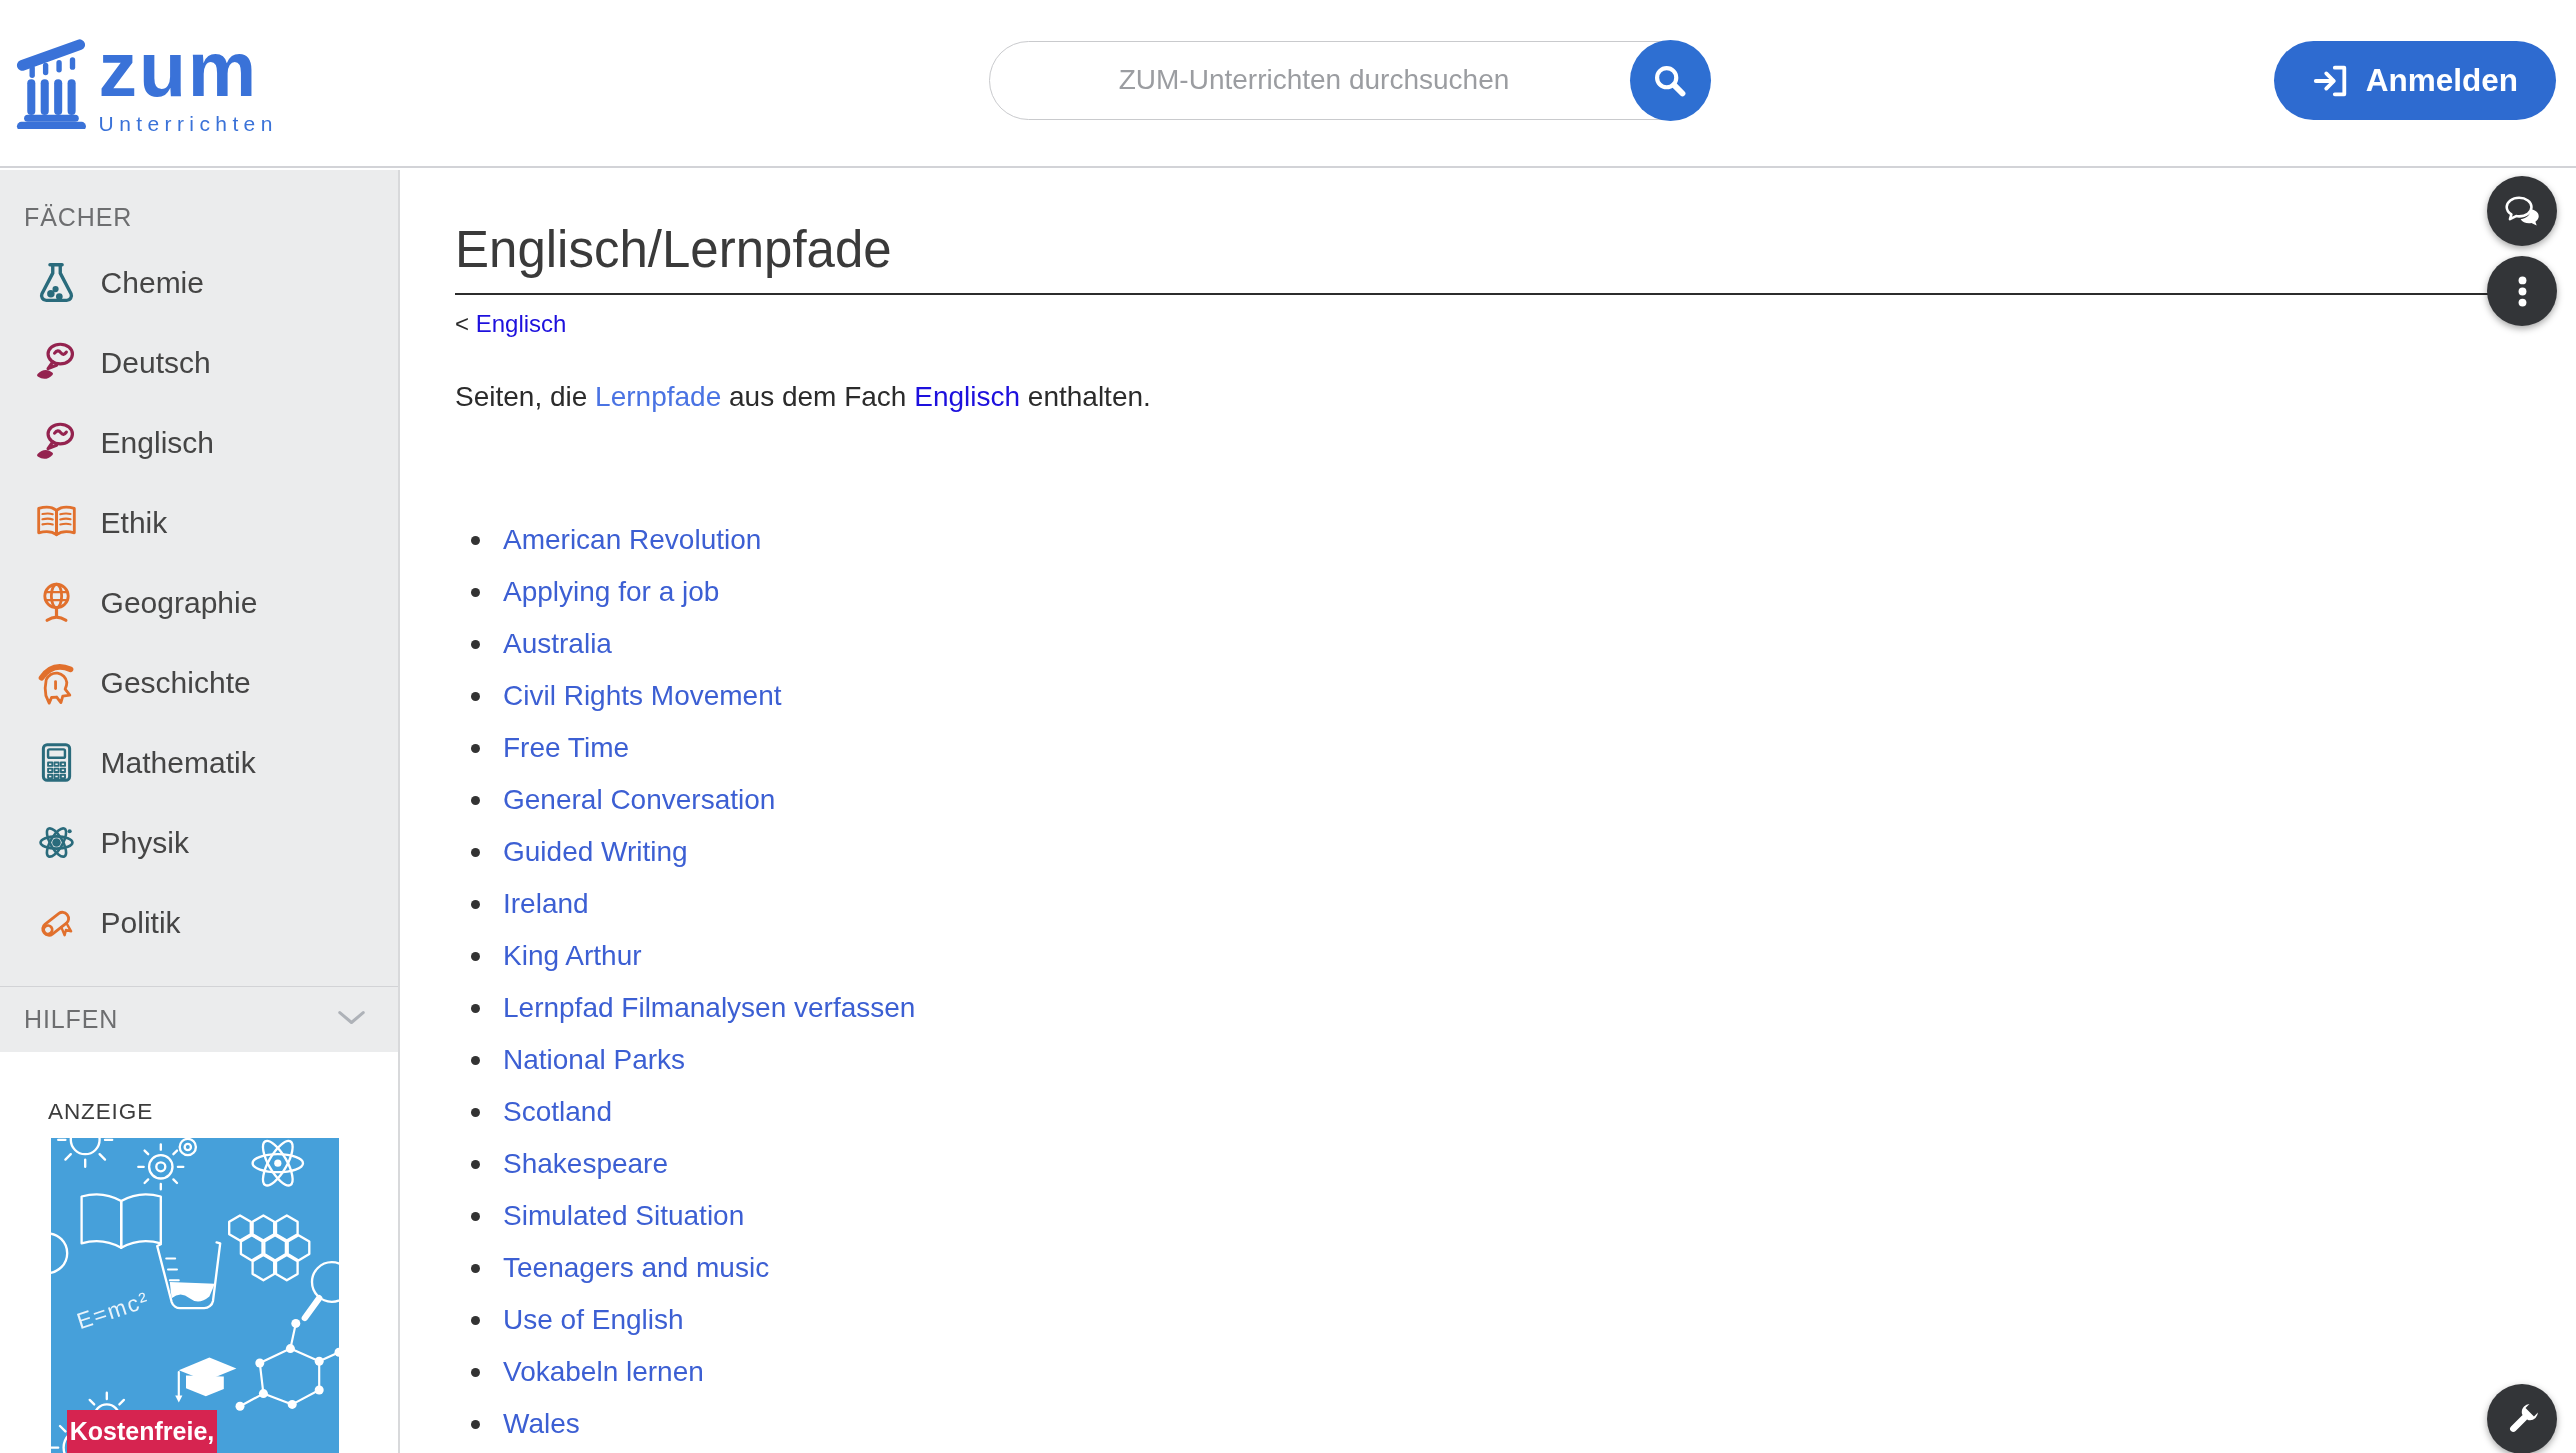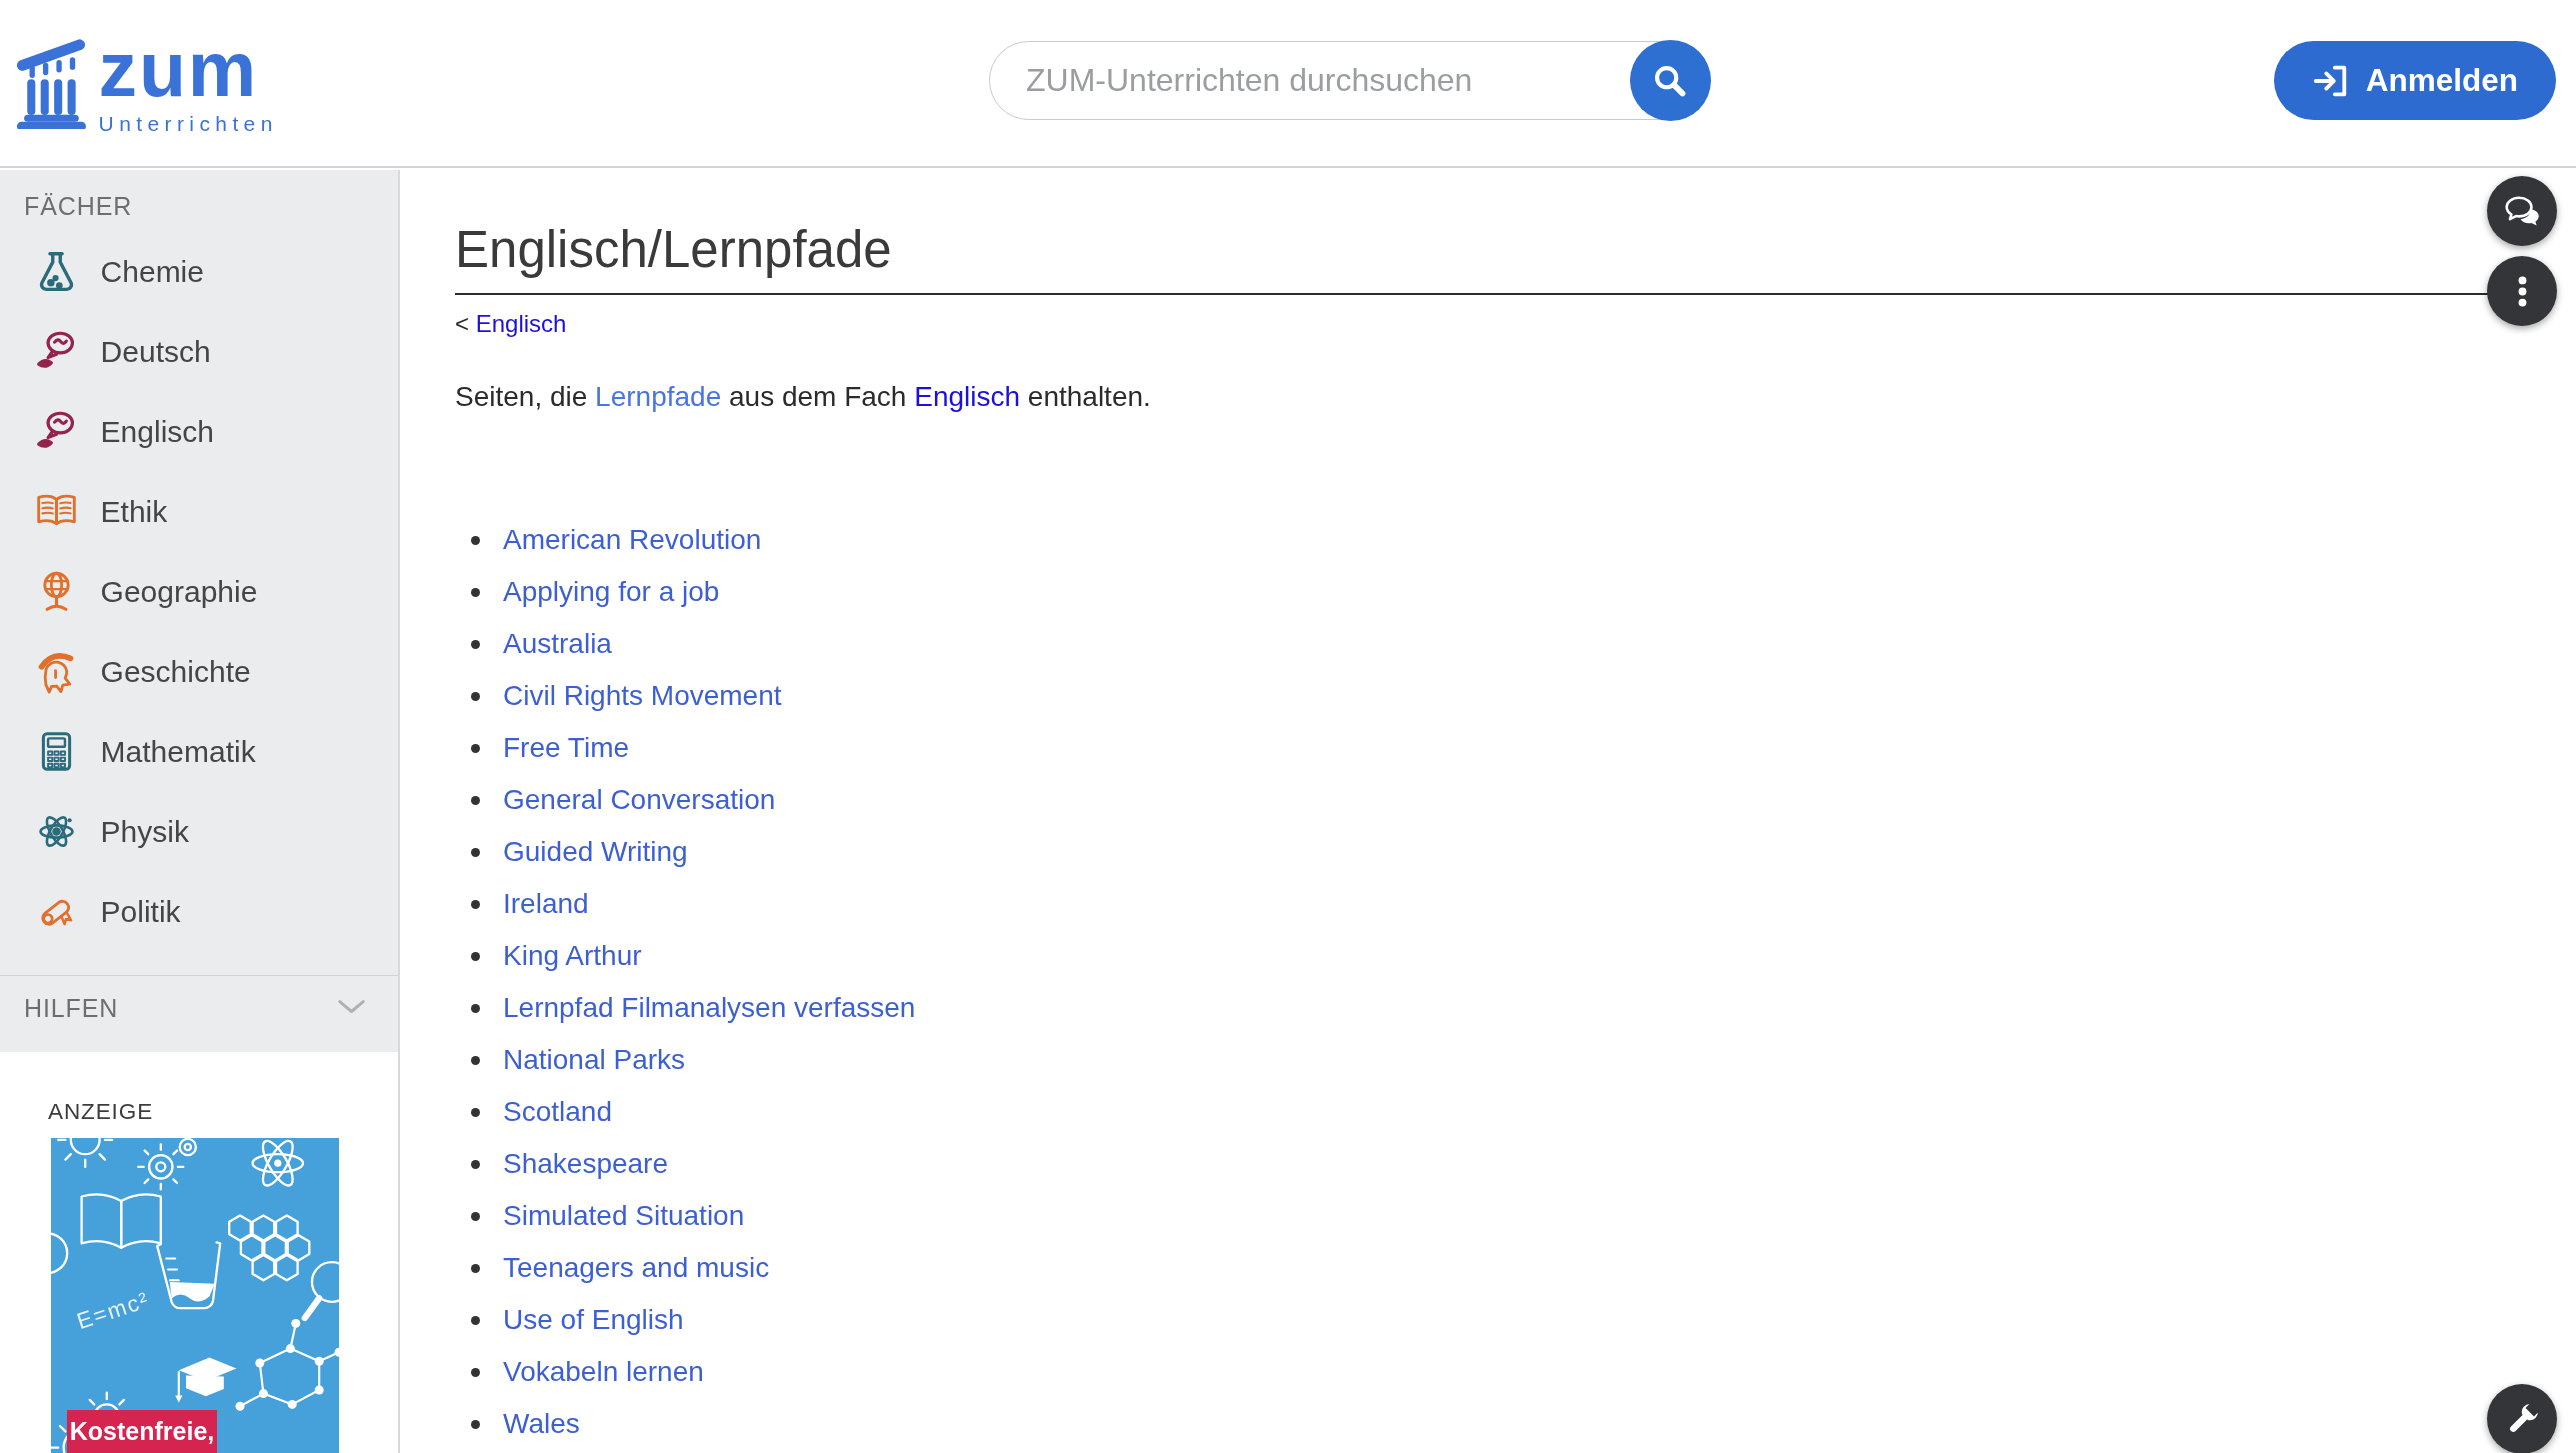--- a/index.html
+++ b/index.html
@@ -12,33 +12,33 @@
             border-bottom:2.7px solid #d2d3d7; z-index:5; }
   .logo { position:absolute; left:16px; top:34px; display:flex; align-items:flex-start; gap:12.6px; cursor:pointer;justify-content:flex-end; }
   .logo-icon { width:70px; height:95px; }
   .logo-text-col { display:flex; flex-direction:column; }
   .logo-zum { font-size:77px; font-weight:bold; color:#3a72d8; line-height:70px; letter-spacing:1.8px; }
   .logo-sub { font-size:21px; color:#3a72d8; letter-spacing:5.4px; margin-top:8px; }
 
   .searchbar { position:absolute; left:989px; top:41px; width:721px; height:79px;
                border:1.8px solid #c9cacd; border-radius:40px; background:#fff; }
   .search-input { position:absolute; left:36px; top:0; width:576px; height:76px; border:none; outline:none;
-                  font-size:32px; color:#333; background:transparent; font-family:"Liberation Sans",sans-serif; }
+                  font-size:28px; color:#333; background:transparent; font-family:"Liberation Sans",sans-serif;text-align:center; }
   .search-input::placeholder { color:#9b9da1; }
   .search-btn { position:absolute; right:-1.8px; top:-1.8px; width:81px; height:81px; border-radius:50%;
                 background:#2e6fd2; border:none; cursor:pointer; display:flex; align-items:center; justify-content:center; }
 
   .login-btn { position:absolute; right:20px; top:41px; height:79px; padding:0 38px; border:none;
                border-radius:40px; background:#2e6bd0; color:#fff; font-size:31.5px; font-weight:bold;
                display:flex; align-items:center; gap:16px; cursor:pointer; font-family:"Liberation Sans",sans-serif;justify-content:center; }
 
   
   .sidebar { position:absolute; top:170px; left:0; width:400px; height:1283px; background:#fff;
              border-right:2.7px solid #d8d9db; }
-  .subjects-block { background:#ebeced; width:100%; height:882px; padding-top:22px; }
+  .subjects-block { background:#ebeced; width:100%; height:882px; padding-top:33px; }
   .section-label { font-size:25px; color:#6d6e70; padding-left:24px; letter-spacing:0.9px; }
   .subject-list { margin-top:10.8px; }
   .subject { display:flex; align-items:center; height:80px; padding-left:34px; cursor:pointer; text-decoration:none; }
   .subject .icn { width:45px; height:45px; display:flex; align-items:center; justify-content:center; }
   .subject .icn svg { width:45px; height:45px; }
   .subject .lbl { font-size:30px; color:#454545; margin-left:21.6px; }
   .teal { color:#2a6b7c; }
   .maroon { color:#94234f; }
   .orange { color:#e1702d; }
   .side-divider { border-top:1.8px solid #d2d3d6; margin-top:23.4px; }

